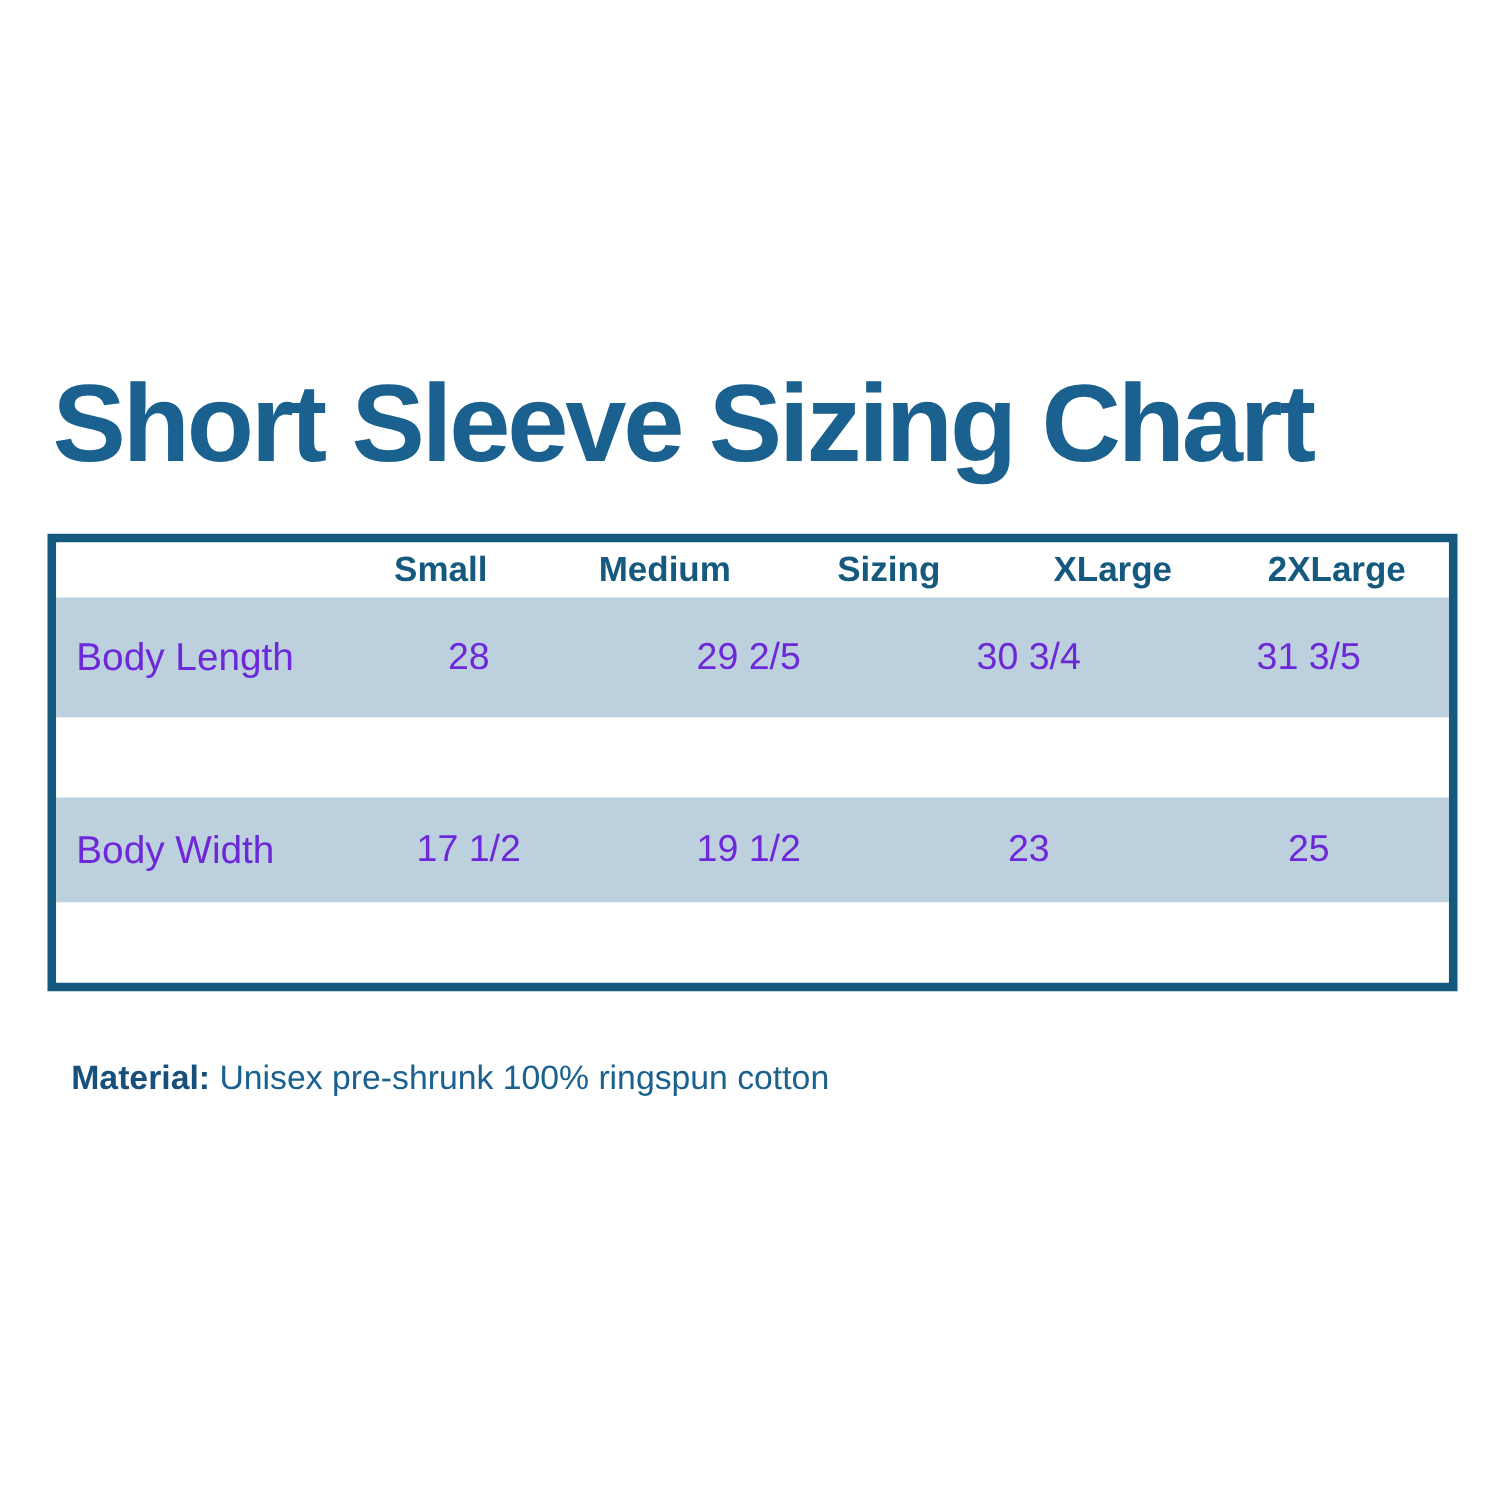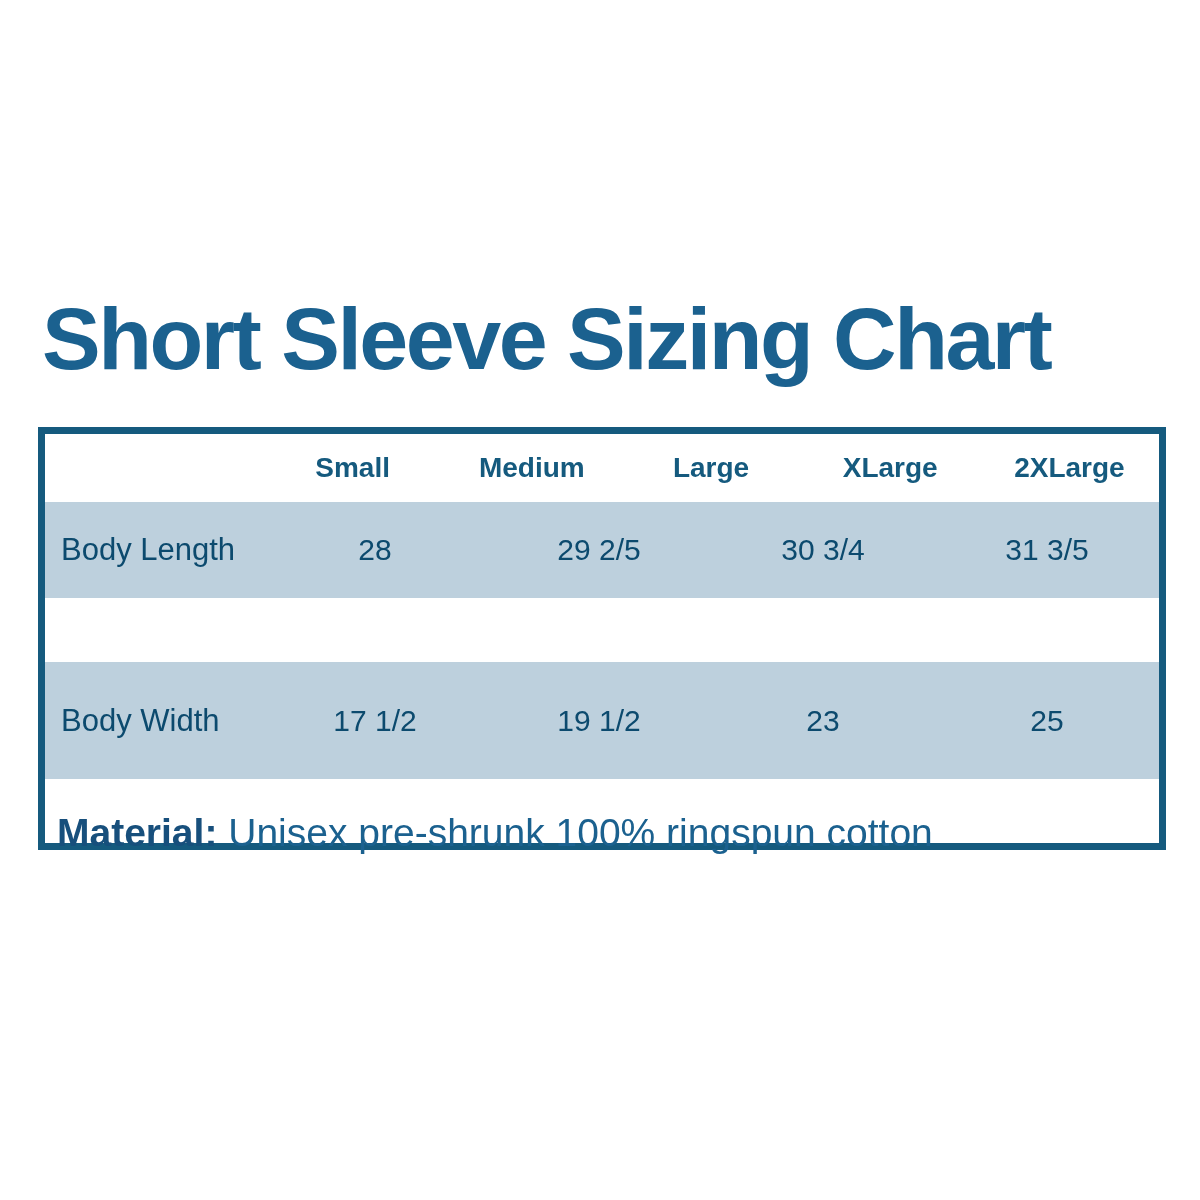--- a/index.html
+++ b/index.html
@@ -30,46 +30,46 @@
     left: 38px; top: 427px;
     width: 1128px;
     border: 7px solid #155a7e;
     background: #ffffff;
   }
   .t-row {
     display: flex;
     align-items: center;
     width: 100%;
   }
-  .t-row.header-row { height: 68px; background: #ffffff; }
+  .t-row.header-row { height: 44px; background: #ffffff; }
   .t-row.data-row-1 { height: 96px; background: #bdd0dd; }
   .t-row.spacer-row { height: 64px; background: #ffffff; }
-  .t-row.data-row-2 { height: 117px; background: #bdd0dd; }
+  .t-row.data-row-2 { height: 84px; background: #bdd0dd; }
   .t-row.bottom-row { height: 64px; background: #ffffff; }
   .cell {
     flex: 1 1 0;
     text-align: center;
-    color: #0c4a6e;
+    color: #6d28d9;
     font-size: 30px;
   }
   .cell.label-cell {
     flex: 0 0 218px;
     text-align: left;
     padding-left: 16px;
     font-size: 31px;
   }
   .header-row .cell {
     font-weight: 700;
     font-size: 28px;
     color: #155a7e;
   }
   .notes {
     position: absolute;
-    left: 57px; top: 812px;
-    font-size: 39px;
+    left: 57px; top: 842px;
+    font-size: 27px;
     color: #1b618f;
     line-height: 41px;
   }
   .notes .bold-label {
     font-weight: 700;
     color: #174f7c;
   }
 </style>
 </head>
 <body>
@@ -77,21 +77,21 @@
 <div class="canvas">
 
   <h1 class="page-title">Short Sleeve Sizing Chart</h1>
 
   <div class="sizing-table">
 
     <div class="t-row header-row">
       <div class="cell label-cell"></div>
       <div class="cell">Small</div>
       <div class="cell">Medium</div>
-      <div class="cell">Large</div>
+      <div class="cell">Sizing</div>
       <div class="cell">XLarge</div>
       <div class="cell">2XLarge</div>
     </div>
 
     <div class="t-row data-row-1">
       <div class="cell label-cell">Body Length</div>
       <div class="cell">28</div>
       <div class="cell">29 2/5</div>
       <div class="cell">30 3/4</div>
       <div class="cell">31 3/5</div>

